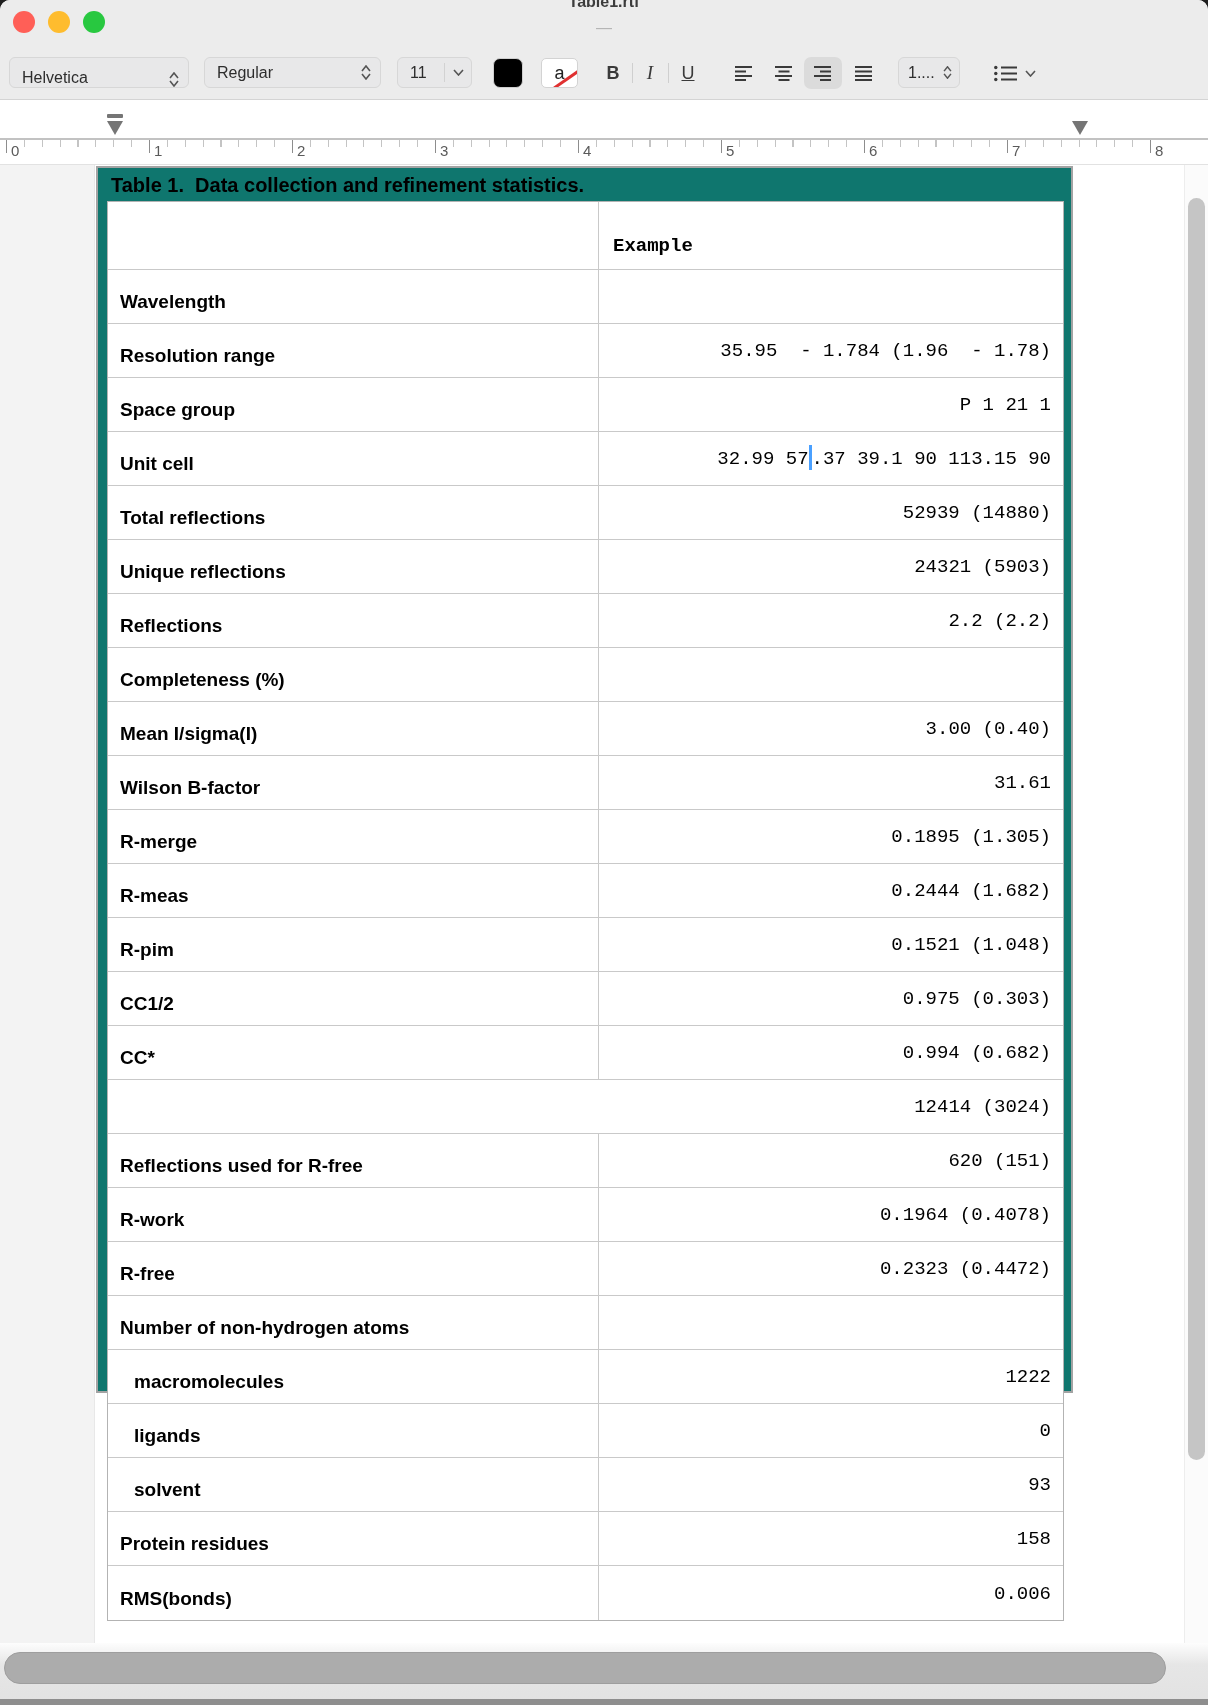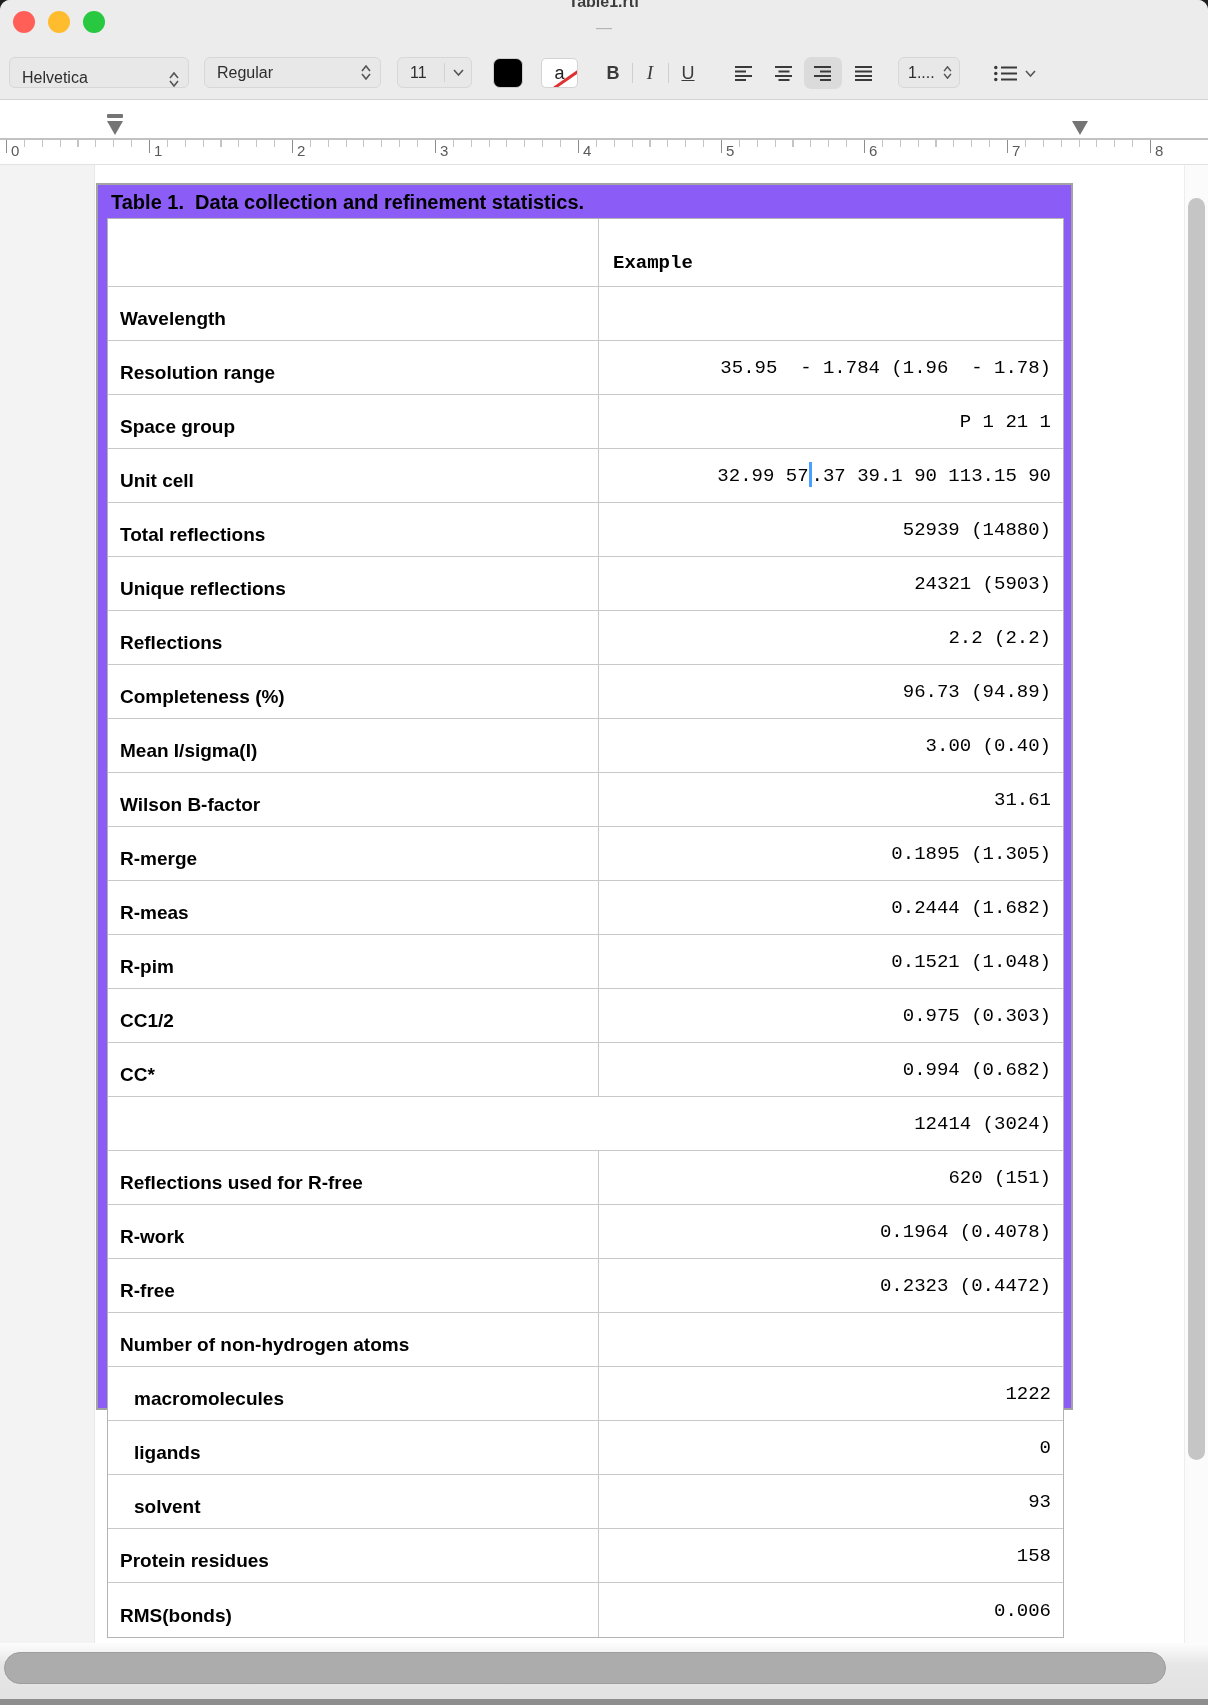--- a/index.html
+++ b/index.html
@@ -44,21 +44,21 @@
     background-size:1160px 13px,1160px 7px;background-repeat:no-repeat;}
   .ruler-num{position:absolute;top:42px;font-size:15px;color:#5a5a5a;}
   .tri-down{width:0;height:0;border-left:8px solid transparent;border-right:8px solid transparent;border-top:14px solid #757575;}
   .marker1{position:absolute;left:107px;top:14px;width:16px;display:flex;flex-direction:column;align-items:center;gap:3px;}
   .marker1 .bar{width:16px;height:4px;background:#757575;border-radius:1px;}
   .marker2{position:absolute;left:1072px;top:21px;}
 
   
   .doc{position:relative;height:1478px;background:#fff;overflow:hidden;}
   .left-margin{position:absolute;left:0;top:0;bottom:0;width:95px;background:#f3f3f3;border-right:1px solid #e8e8e8;}
-  .outer-box{position:absolute;left:96px;top:18px;width:977px;height:1227px;background:#8b5cf6;border:2px solid #a3a3a3;}
+  .outer-box{position:absolute;left:96px;top:1px;width:977px;height:1227px;background:#0f766e;border:2px solid #a3a3a3;}
   .doc-title{position:absolute;left:13px;top:6px;font-size:20px;font-weight:bold;color:#000;white-space:pre-wrap;}
   .stats-table{position:absolute;left:9px;top:33px;width:957px;border:1px solid #b3b3b3;background:#fff;}
   .trow{display:flex;border-bottom:1px solid #c9c9c9;height:54px;}
   .trow:last-child{border-bottom:none;}
   .trow.header{height:68px;}
   .cell-label{width:491px;border-right:1px solid #c9c9c9;display:flex;align-items:flex-end;padding:0 8px 10px 12px;font-size:19px;font-weight:bold;color:#000;white-space:pre;}
   .cell-label.indent{padding-left:26px;}
   .cell-value{flex:1;display:flex;align-items:flex-end;justify-content:flex-end;padding:0 12px 15px 8px;font-size:19px;color:#000;white-space:pre;font-family:Liberation Mono, monospace;}
   .trow.header .cell-value{justify-content:flex-start;font-weight:bold;padding-left:14px;padding-bottom:12px;}
   .caret{display:inline-block;width:3px;height:25px;background:#4aa0ff;vertical-align:-4px;}
@@ -280,21 +280,20 @@
             <div class="trow">
     <div class="cell-label">Unique reflections</div>
     <div class="cell-value"><span>24321 (5903)</span><span></span></div>
   </div>
             <div class="trow">
     <div class="cell-label">Reflections</div>
     <div class="cell-value"><span>2.2 (2.2)</span><span></span></div>
   </div>
             <div class="trow">
     <div class="cell-label">Completeness (%)</div>
-    <div class="cell-value"><span>96.73 (94.89)</span><span></span></div>
   </div>
             <div class="trow">
     <div class="cell-label">Mean I/sigma(I)</div>
     <div class="cell-value"><span>3.00 (0.40)</span><span></span></div>
   </div>
             <div class="trow">
     <div class="cell-label">Wilson B-factor</div>
     <div class="cell-value"><span>31.61</span><span></span></div>
   </div>
             <div class="trow">

